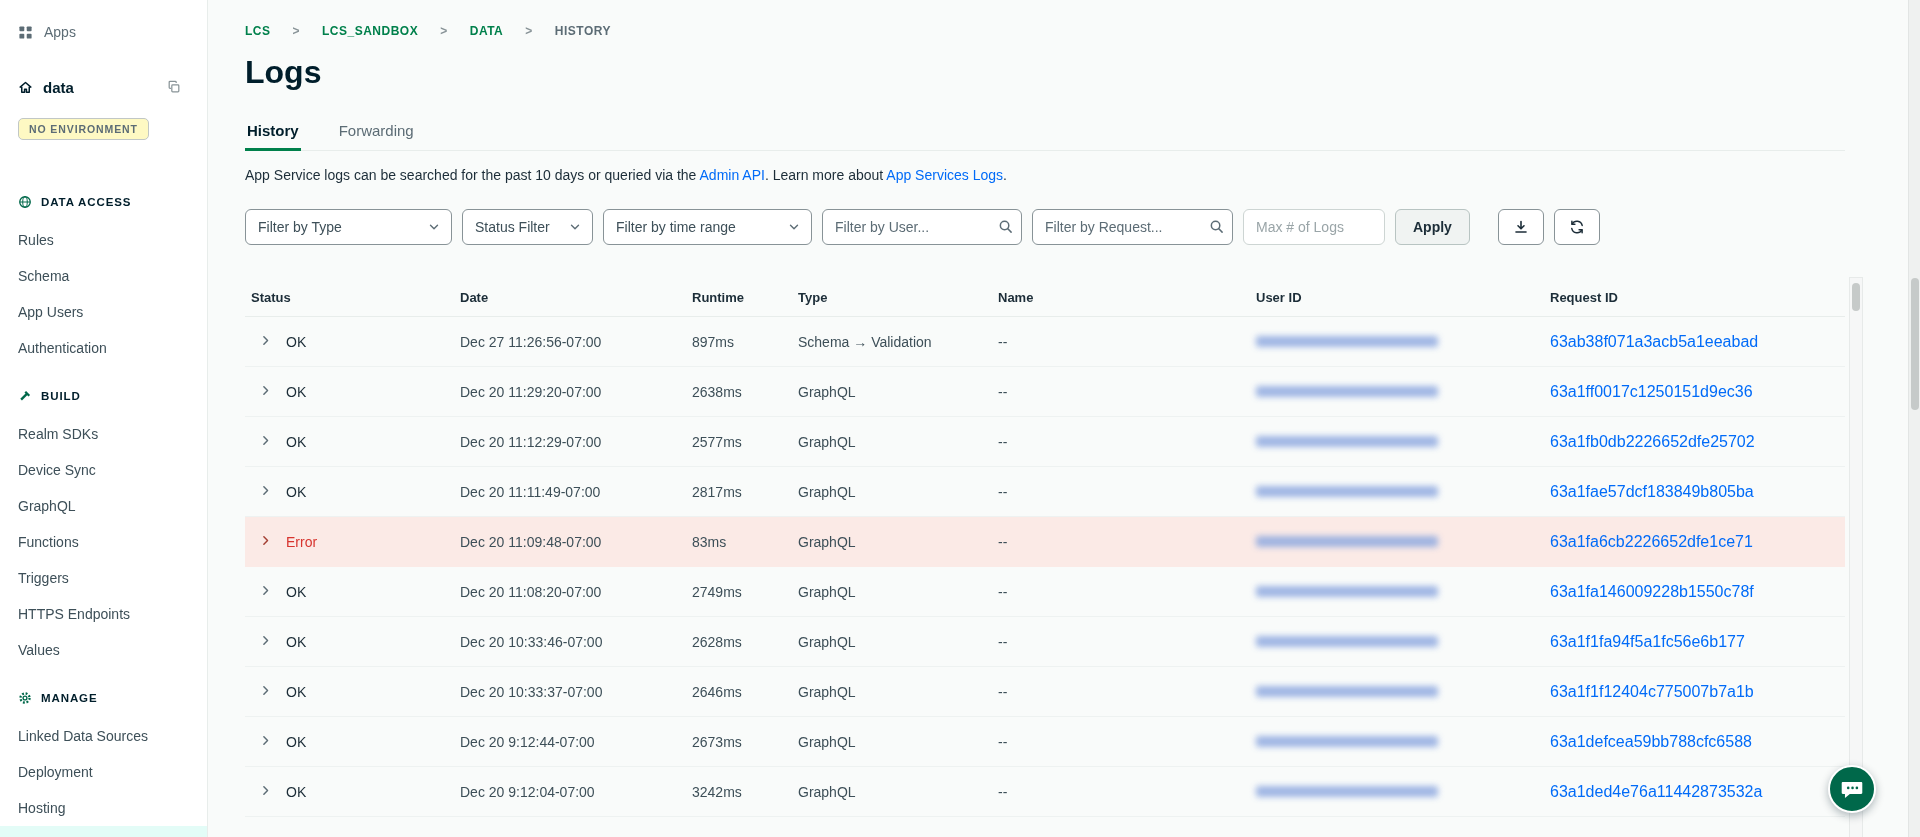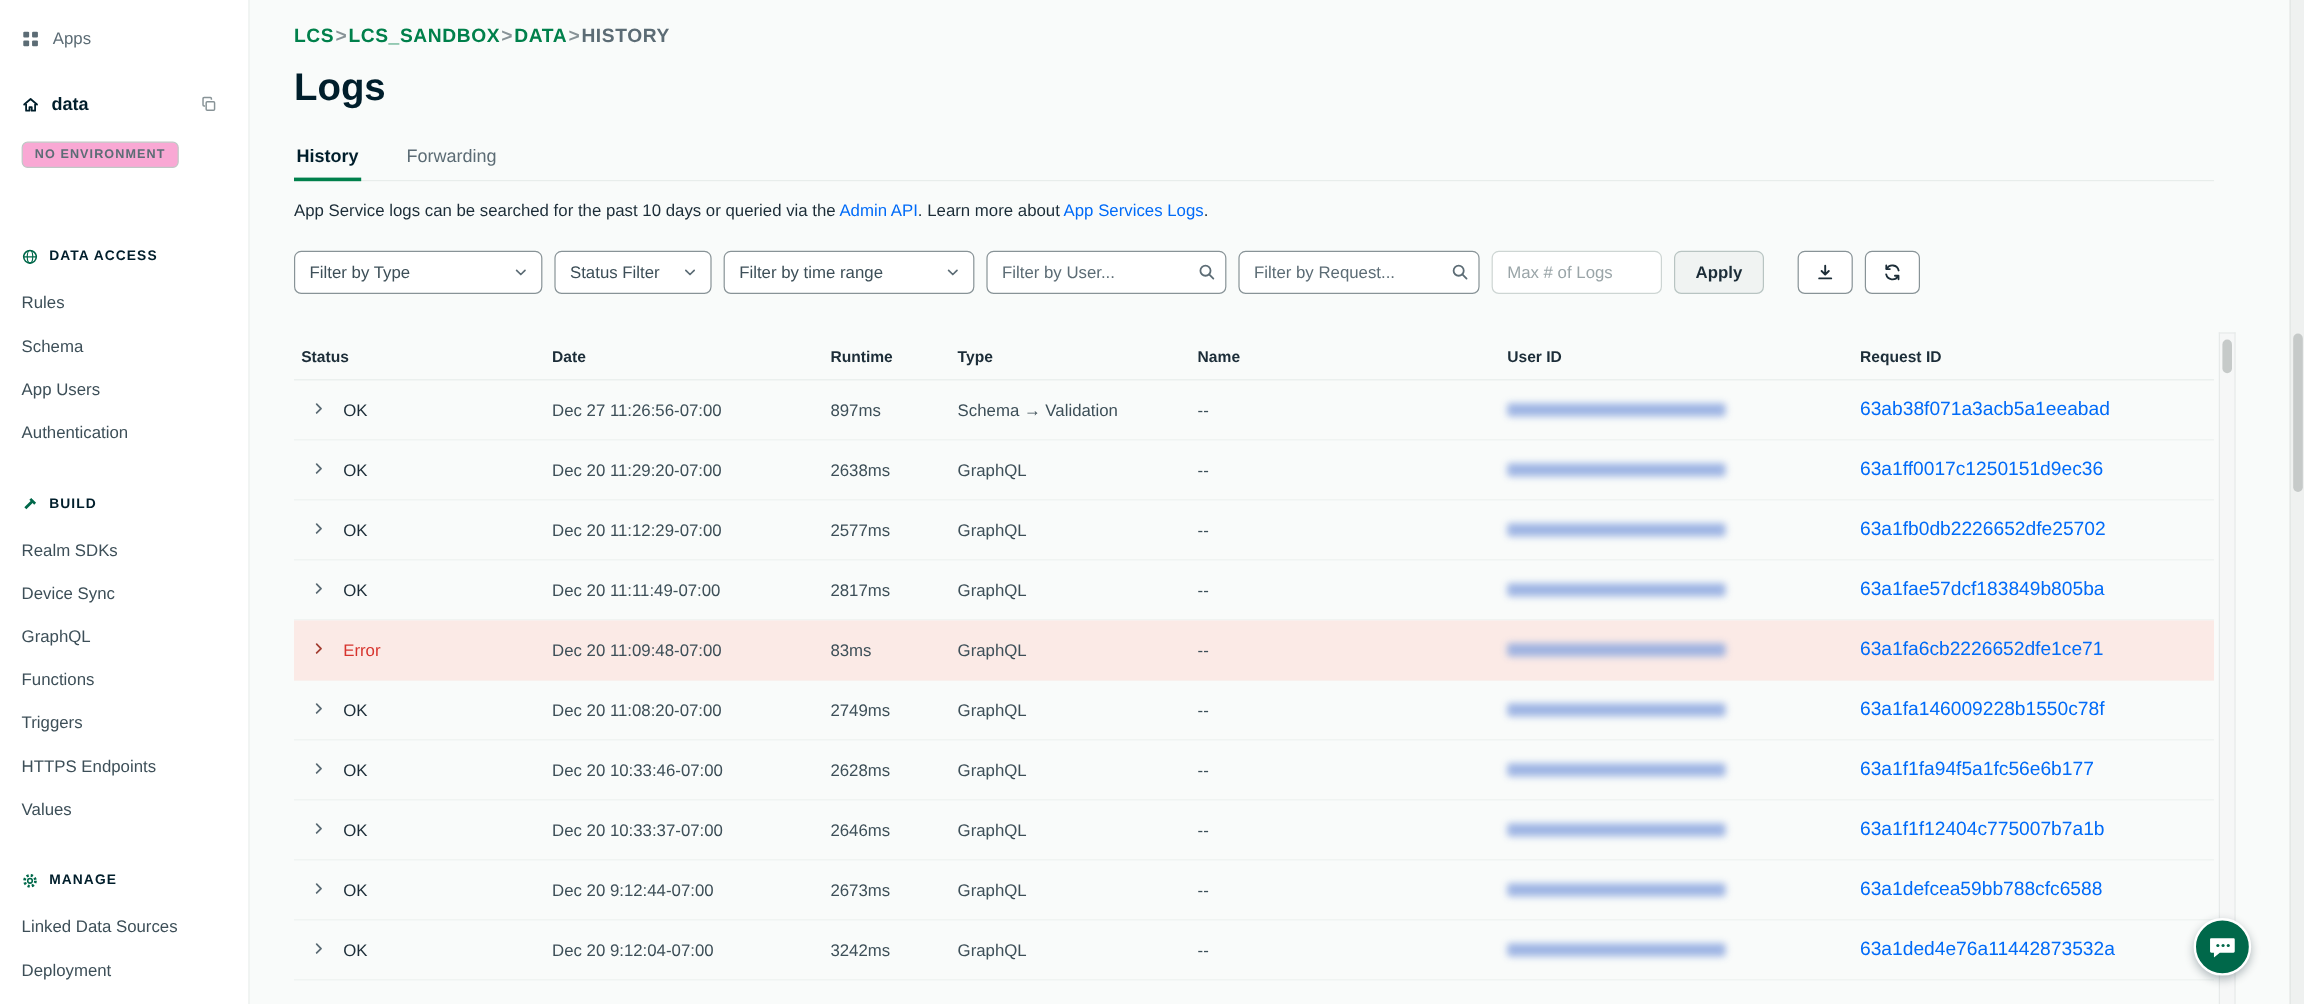--- a/index.html
+++ b/index.html
@@ -5,34 +5,34 @@
   *{margin:0;padding:0;box-sizing:border-box}
   html,body{width:1920px;height:837px;overflow:hidden}
   body{font-family:"Liberation Sans","DejaVu Sans",sans-serif;background:#f9fbfa;color:#1c2d38;font-size:14px}
   .app{display:flex;width:1920px;height:837px;position:relative}
 
   
   .sidebar{width:208px;min-width:208px;background:#fff;border-right:1px solid #e8edeb;padding-top:22px;height:837px;overflow:hidden}
   .apps-row{display:flex;align-items:center;gap:11px;padding:0 18px;height:20px;color:#5c6c75;font-size:14px;margin-bottom:34px;cursor:pointer}
   .app-row{display:flex;align-items:center;gap:10px;padding:0 18px 0 18px;height:22px;font-size:15px;font-weight:700;color:#001e2b;margin-bottom:20px}
   .app-row .copy{margin-left:auto;color:#889397;cursor:pointer;padding-right:8px}
-  .env-badge{margin:0 18px 32px 18px;display:inline-block;width:fit-content;border:1px solid #c1c7c6;border-radius:5px;padding:4px 10px;font-size:10.5px;font-weight:700;letter-spacing:.9px;color:#5c6c75;background:#f9a8d4}
-  .section{margin-top:30px}
+  .env-badge{margin:0 18px 32px 18px;display:inline-block;width:fit-content;border:1px solid #c1c7c6;border-radius:5px;padding:4px 10px;font-size:10.5px;font-weight:700;letter-spacing:.9px;color:#5c6c75;background:#fef9c3}
+  .section{margin-top:18px}
   .section:first-of-type{margin-top:0}
   .section-header{display:flex;align-items:center;gap:9px;padding:0 18px;height:24px;font-size:11.5px;font-weight:700;letter-spacing:.9px;color:#001e2b;margin-bottom:8px}
   .section-header .icon{color:#00684a;display:inline-flex}
   .nav-item{height:36px;line-height:36px;padding:0 18px;font-size:14px;color:#3d4f58;cursor:pointer;white-space:nowrap}
   .nav-item.active{background:#e3fcf7;color:#001e2b;font-weight:600}
   .icon{display:inline-flex;align-items:center;justify-content:center}
   .icon.gray{color:#5c6c75}
   .icon.dark{color:#001e2b}
 
   
   .main{flex:1;padding:24px 0 0 37px;position:relative}
-  .breadcrumb{font-size:16px;font-weight:700;letter-spacing:.5px;height:14px;display:flex;align-items:center;gap:1px}
+  .breadcrumb{font-size:12px;font-weight:700;letter-spacing:.5px;height:14px;display:flex;align-items:center;gap:22px}
   .breadcrumb a{color:#00804b;text-decoration:none;cursor:pointer}
   .breadcrumb .sep{color:#889397;font-weight:700}
   .breadcrumb .current{color:#5c6c75}
   .page-title{margin-top:14px;font-size:32px;font-weight:600;color:#001e2b;height:40px;line-height:40px}
   .tabs{margin-top:30px;display:flex;gap:36px;border-bottom:1px solid #e8edeb;width:1600px}
   .tab{font-size:15px;padding:0 2px 9px 2px;color:#5c6c75;cursor:pointer}
   .tab.active{color:#001e2b;font-weight:700;border-bottom:3px solid #00804b;margin-bottom:-1px}
   .info{margin-top:14px;font-size:14px;color:#1c2d38;line-height:20px}
   .info a{color:#016bf8;text-decoration:none;cursor:pointer}
 

